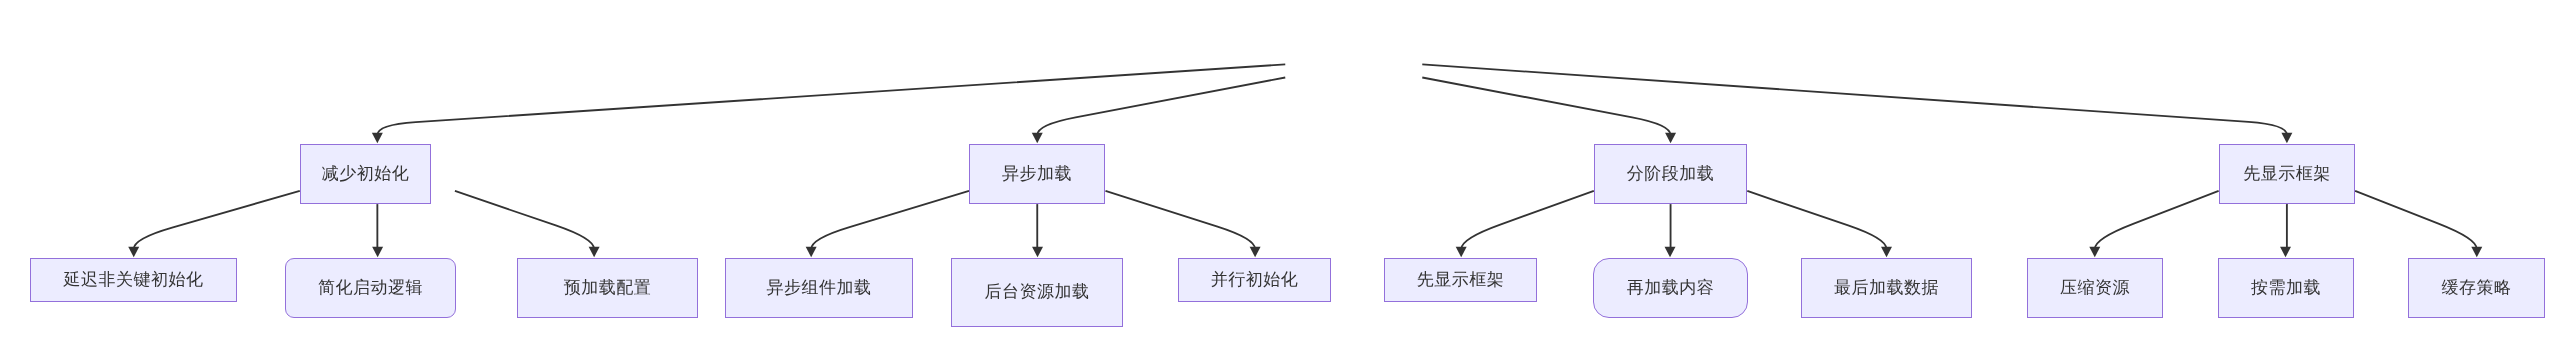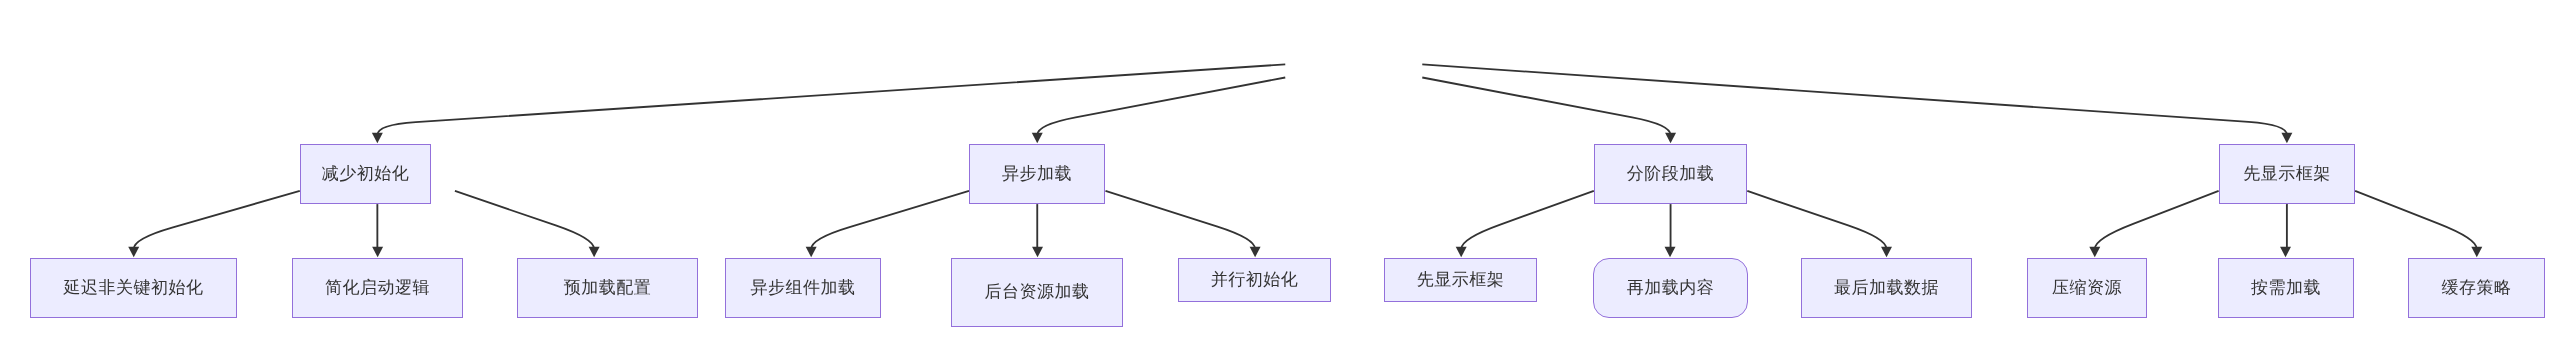--- a/index.html
+++ b/index.html
@@ -77,48 +77,48 @@
       </div>
       <div class="node" style="left: 969px; top: 144px; width: 136px; height: 60px;">
         <span class="node-label">异步加载</span>
       </div>
       <div class="node" style="left: 1594px; top: 144px; width: 153px; height: 60px;">
         <span class="node-label">分阶段加载</span>
       </div>
       <div class="node" style="left: 2219px; top: 144px; width: 136px; height: 60px;">
         <span class="node-label">先显示框架</span>
       </div>
-      <div class="node" style="left: 30px; top: 258px; width: 207px; height: 60px;">
+      <div class="node" style="left: 30px; top: 258px; width: 207px; height: 44px;">
         <span class="node-label">延迟非关键初始化</span>
       </div>
-      <div class="node" style="left: 292px; top: 258px; width: 171px; height: 60px;">
+      <div class="node" style="left: 285px; top: 258px; width: 171px; height: 60px; border-radius: 9px;">
         <span class="node-label">简化启动逻辑</span>
       </div>
       <div class="node" style="left: 517px; top: 258px; width: 181px; height: 60px;">
         <span class="node-label">预加载配置</span>
       </div>
-      <div class="node" style="left: 725px; top: 258px; width: 156px; height: 60px;">
+      <div class="node" style="left: 725px; top: 258px; width: 188px; height: 60px;">
         <span class="node-label">异步组件加载</span>
       </div>
       <div class="node" style="left: 951px; top: 258px; width: 172px; height: 69px;">
         <span class="node-label">后台资源加载</span>
       </div>
       <div class="node" style="left: 1178px; top: 258px; width: 153px; height: 44px;">
         <span class="node-label">并行初始化</span>
       </div>
       <div class="node" style="left: 1384px; top: 258px; width: 153px; height: 44px;">
         <span class="node-label">先显示框架</span>
       </div>
       <div class="node" style="left: 1593px; top: 258px; width: 155px; height: 60px; border-radius: 16px;">
         <span class="node-label">再加载内容</span>
       </div>
       <div class="node" style="left: 1801px; top: 258px; width: 171px; height: 60px;">
         <span class="node-label">最后加载数据</span>
       </div>
-      <div class="node" style="left: 2027px; top: 258px; width: 120px; height: 60px;">
+      <div class="node" style="left: 2027px; top: 258px; width: 136px; height: 60px;">
         <span class="node-label">压缩资源</span>
       </div>
       <div class="node" style="left: 2218px; top: 258px; width: 136px; height: 60px;">
         <span class="node-label">按需加载</span>
       </div>
       <div class="node" style="left: 2408px; top: 258px; width: 137px; height: 60px;">
         <span class="node-label">缓存策略</span>
       </div>
     </div>
 </div>

